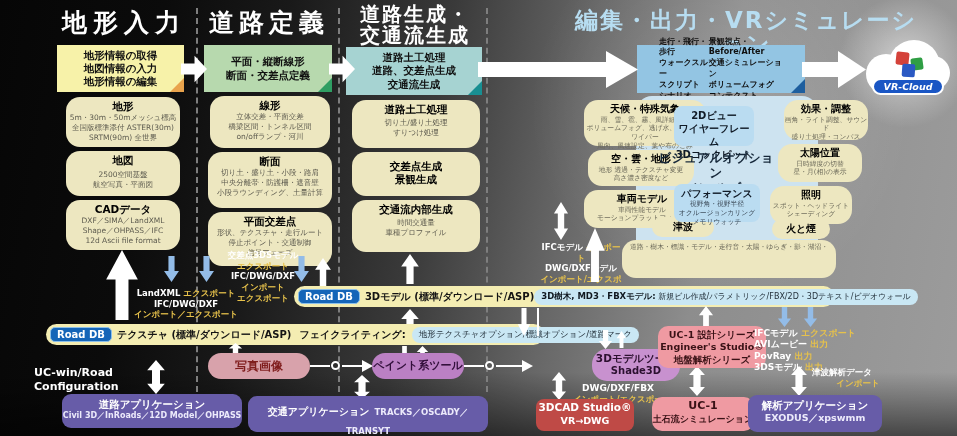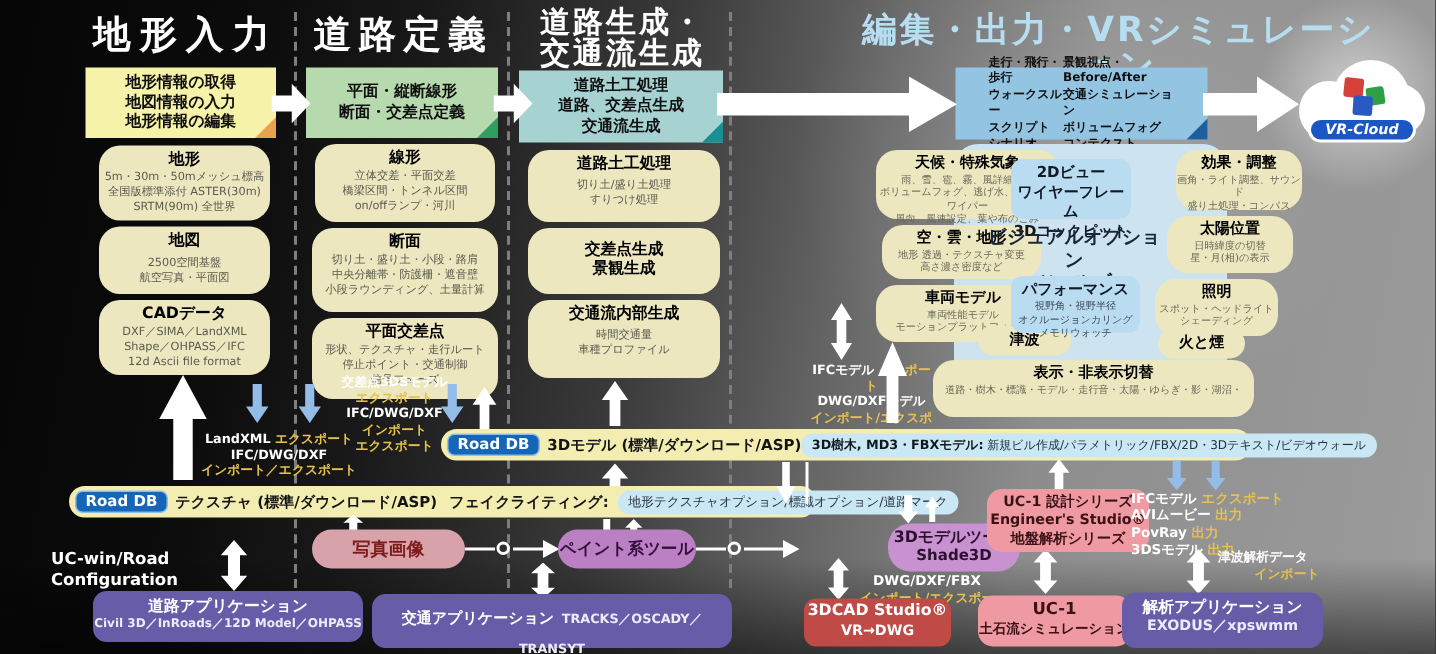--- a/index.html
+++ b/index.html
@@ -215,21 +215,20 @@
   <div class="cream sm" style="left:770px;top:186px;width:82px;height:38px">
     <div class="t">照明</div>
     <div class="b">スポット・ヘッドライト</div>
     <div class="b">シェーディング</div>
   </div>
   <div class="cream sm" style="left:772px;top:219px;width:58px;height:20px;padding-top:4px">
     <div class="t">火と煙</div>
   </div>
 
   <div class="cream sm" style="left:622px;top:240px;width:214px;height:38px">
-    <div class="t">表示・非表示切替</div>
     <div class="b">道路・樹木・標識・モデル・走行音・太陽・ゆらぎ・影・湖沼・</div>
   </div>
 
   <svg class="arr" viewBox="0 0 100 100" preserveAspectRatio="none" style="left:104px;top:250px;width:36px;height:70px">
       <polygon points="32,100 32,42 6,42 50,0 94,42 68,42 68,100" fill="#fff"></polygon>
     </svg>
 
   <svg class="arr" viewBox="0 0 100 100" preserveAspectRatio="none" style="left:163px;top:256px;width:17px;height:26px">
       <polygon points="32,0 32,58 6,58 50,100 94,58 68,58 68,0" fill="#93bce8"></polygon>
     </svg>

